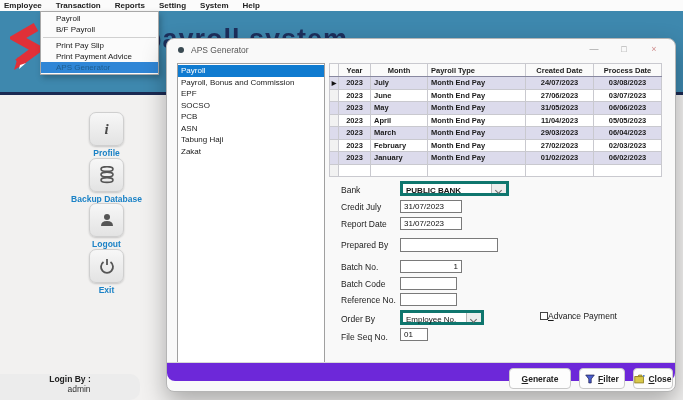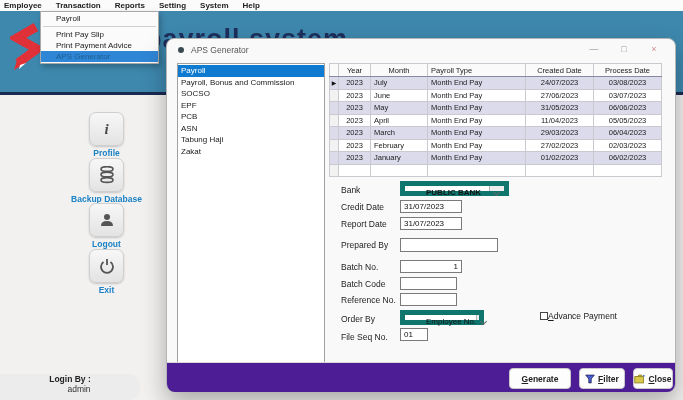--- a/index.html
+++ b/index.html
@@ -38,43 +38,43 @@
   .winbtn { width:18px; height:14px; text-align:center; line-height:14px; font-size:9px; color:#9a9a9a; }
   .winbtn.close { color:#d08f8f; }
 
   
   .listbox { position:absolute; left:10px; top:24px; width:148px; height:306px; background:#fff; border:1px solid #a0a0a0; padding-top:1px; }
   .listbox .li { height:11.5px; line-height:11.5px; padding-left:3px; font-size:8px; white-space:nowrap; }
   .listbox .li.selected { background:#0f7bd0; color:#fff; }
 
   
   .grid { position:absolute; left:162px; top:24px; width:332px; border:1px solid #9a9a9a; background:#fff; border-collapse:collapse; table-layout:fixed; }
-  .grid th, .grid td { border:1px solid #c9c9cf; font-size:7.5px; font-weight:400; height:12.5px; padding:0 3px; overflow:hidden; white-space:nowrap; }
+  .grid th, .grid td { border:1px solid #c9c9cf; font-size:7.5px; font-weight:700; height:12.5px; padding:0 3px; overflow:hidden; white-space:nowrap; }
   .grid th { background:#fafafa; height:13px; border-bottom:1px solid #8888a0; }
   .grid tr.alt td { background:#dcdbec; }
   .grid td.sel-col { padding:0; text-align:center; background:#f2f2f2; }
   .arrow-glyph { font-size:6px; color:#111; }
   .c-year { text-align:center; } .c-date { text-align:center; } .c-left { text-align:left; }
 
   
   .flabel { position:absolute; left:174px; font-size:8.5px; color:#222; }
   .tbox { position:absolute; border:1px solid #7a7a7a; background:#fff; font-family:"Liberation Sans",sans-serif; font-size:8px; padding:0 3px; height:13px; color:#111; }
   .tbox.num { text-align:right; }
-  .combo { position:absolute; height:15px; border:5px solid #0f766e; background:#fff; display:flex;padding-left:18px; }
+  .combo { position:absolute; height:15px; border:3px solid #0f766e; background:#fff; display:flex; }
   .combo .val { flex:1; font-size:8px; font-weight:700; line-height:13px; padding-left:3px; color:#111; white-space:nowrap; }
   .combo .btn { width:15px; background:#ededed; border-left:1px solid #b5b5b5; position:relative; }
   .chev { position:absolute; left:4px; top:4px; width:5px; height:5px; border-right:1px solid #666; border-bottom:1px solid #666; transform:rotate(45deg); }
   .chk-row { position:absolute; left:373px; top:272px; display:flex; align-items:center; }
   .chk { width:8px; height:8px; border:1px solid #444; background:#fff; }
   .mnemonic { display:inline-block; }
   .mnemonic::first-letter { text-decoration:underline; }
   .chk-label { font-size:8.5px; }
 
   
-  .dfooter { position:absolute; left:0; top:323px; width:100%; height:30px; background:#4c1d95; border-top:1px solid #d8d8d8; border-radius:0 0 8px 8px; }
+  .dfooter { position:absolute; left:0; top:323px; width:100%; height:19px; background:#6d28d9; border-top:1px solid #d8d8d8; border-radius:0 0 8px 8px; }
   .fbtn { position:absolute; top:5px; height:21px; background:#fdfdfd; border:1px solid #c9c9c9; border-radius:4px; font-size:8.5px; font-weight:700; color:#222; display:flex; align-items:center; justify-content:center; gap:3px; }
 </style>
 </head>
 <body>
 
 <div class="menubar">
   <span class="mitem">Employee</span>
   <span class="mitem">Transaction</span>
   <span class="mitem">Reports</span>
   <span class="mitem">Setting</span>
@@ -86,20 +86,21 @@
   <svg class="logo" viewBox="0 0 34 50">
     <polyline points="26,4 7,15 27,26 8,40" fill="none" stroke="#e03038" stroke-width="9"></polyline>
     <polygon points="8,34 16,40 4,47" fill="#e03038"></polygon>
     <polygon points="10,42 16,40 9,46" fill="#ffffff"></polygon>
   </svg>
   <div class="app-title">payroll system</div>
 </div>
 
 <div class="menu-popup">
   <div class="item">Payroll</div>
+  <div class="item">B/F Payroll</div>
   <div class="sep"></div>
   <div class="item">Print Pay Slip</div>
   <div class="item">Print Payment Advice</div>
   <div class="item highlight">APS Generator</div>
 </div>
 
 <div class="icon-btn" style="top:112px">
   <span class="info-glyph">i</span>
 </div>
 <div class="icon-label" style="top:148px">Profile</div>
@@ -142,22 +143,22 @@
     <div class="winbtns">
       <span class="winbtn">—</span>
       <span class="winbtn">□</span>
       <span class="winbtn close">×</span>
     </div>
   </div>
 
   <div class="listbox">
     <div class="li selected">Payroll</div>
     <div class="li">Payroll, Bonus and Commission</div>
+    <div class="li">EPF</div>
     <div class="li">SOCSO</div>
-    <div class="li">EPF</div>
     <div class="li">PCB</div>
     <div class="li">ASN</div>
     <div class="li">Tabung Haji</div>
     <div class="li">Zakat</div>
   </div>
 
   <table class="grid">
     <colgroup>
         <col style="width:9px">
         <col style="width:32px">
@@ -243,21 +244,21 @@
     </table>
 
   <div class="flabel" style="top:146px">Bank</div>
   <div class="combo" style="left:233px; top:142px; width:109px">
     <span class="val">PUBLIC BANK</span>
     <span class="btn">
         <span class="chev"></span>
       </span>
   </div>
 
-  <div class="flabel" style="top:163px">Credit Date</div>
+  <div class="flabel" style="top:163px">Credit July</div>
   <input class="tbox" style="left: 233px; top: 161px; width: 62px;" value="31/07/2023">
 
   <div class="flabel" style="top:180px">Report Date</div>
   <input class="tbox" style="left: 233px; top: 178px; width: 62px;" value="31/07/2023">
 
   <div class="flabel" style="top:201px">Prepared By</div>
   <input class="tbox" style="left: 233px; top: 199px; width: 98px; height: 14px;" value="">
 
   <div class="flabel" style="top:223px">Batch No.</div>
   <input class="tbox num" style="left: 233px; top: 221px; width: 62px;" value="1">

